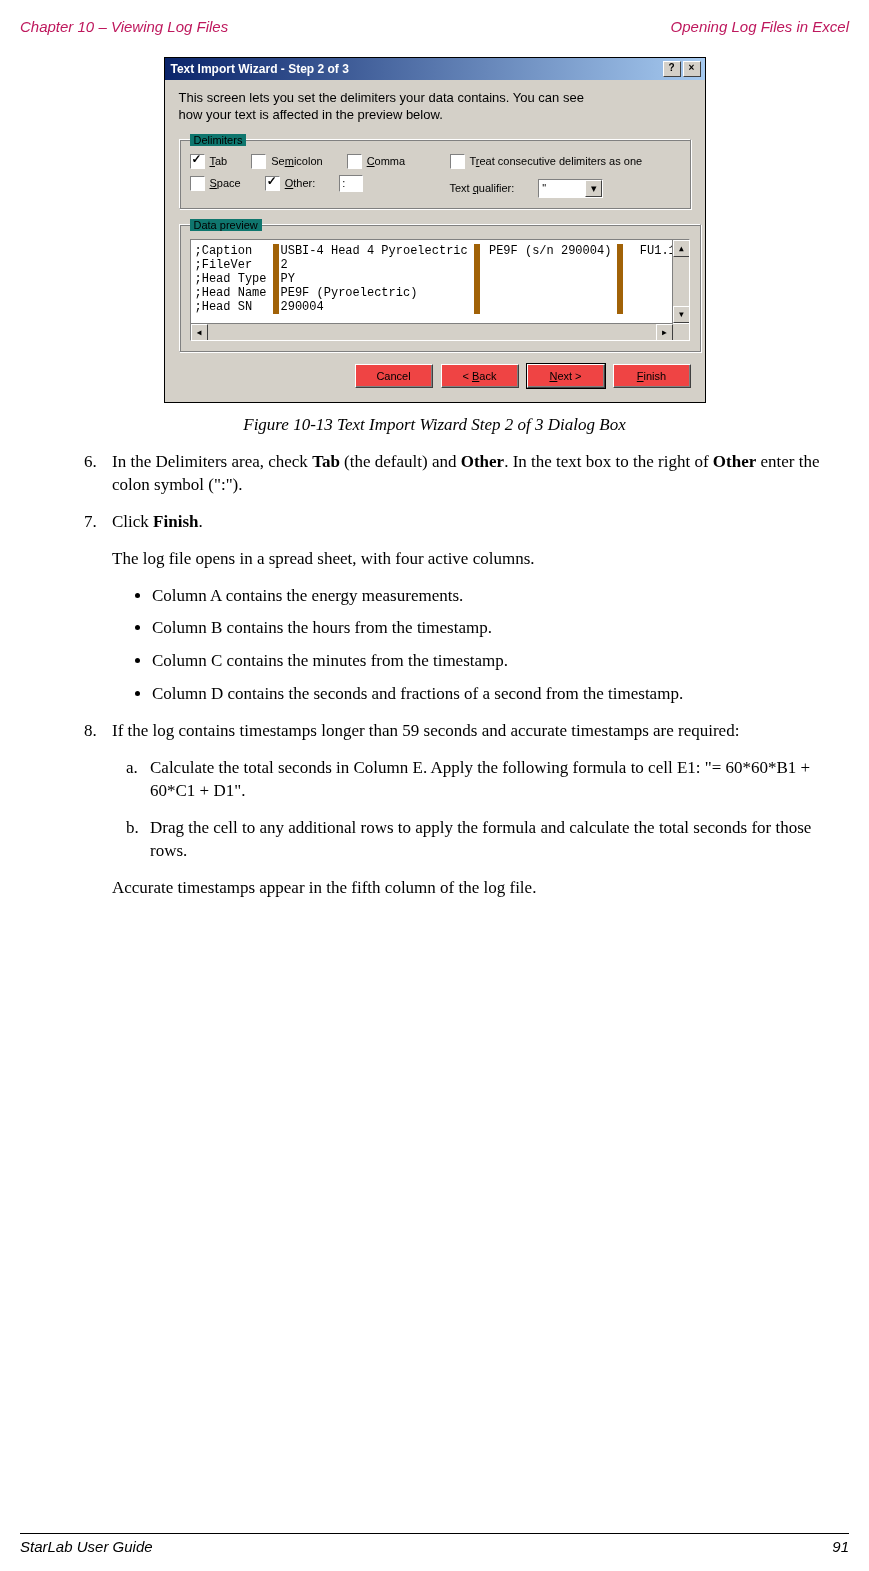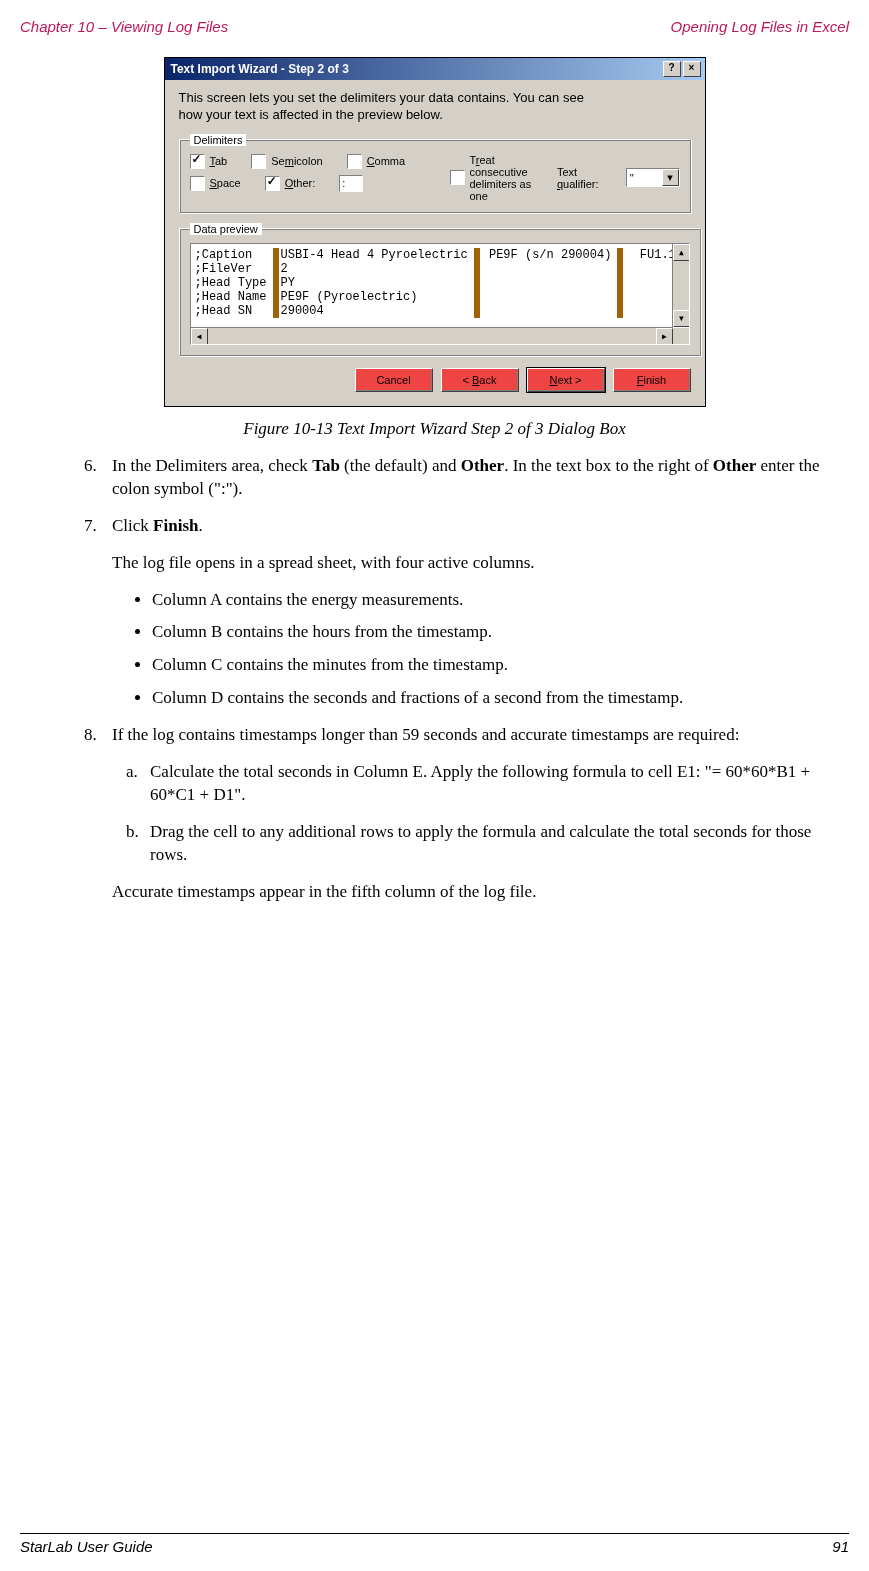--- a/index.html
+++ b/index.html
@@ -81,21 +81,21 @@
     border-top-color: #fff;
     border-left-color: #fff;
     box-shadow: inset 1px 1px 0 #808080, 1px 1px 0 #fff;
     padding: 8px 10px 10px 10px;
     margin: 0 0 10px 0;
     position: relative;
   }
   fieldset legend {
     font-size: 11px;
     padding: 0 4px;
-    background: #ffffff;
+    background: #0f766e;
   }
   .delim-grid {
     display: flex;
     flex-direction: column;
     gap: 6px;
   }
   .delim-row {
     display: flex;
     align-items: center;
     gap: 24px;
@@ -131,29 +131,29 @@
     background: #fff;
     border: 1px solid #808080;
     border-right-color: #fff;
     border-bottom-color: #fff;
     font-size: 11px;
     padding: 0 2px;
     line-height: 15px;
   }
   .right-col {
     display: flex;
-    flex-direction: row;
+    flex-direction: column;
     gap: 10px;
     margin-left: auto;
     width: 230px;
   }
   .qual-row {
     display: flex;
     align-items: center;
-    gap: 16px;
+    gap: 24px;
     font-size: 11px;
   }
   .qual-select {
     width: 60px;
     height: 17px;
     background: #fff;
     border: 1px solid #808080;
     border-right-color: #fff;
     border-bottom-color: #fff;
     display: flex;

